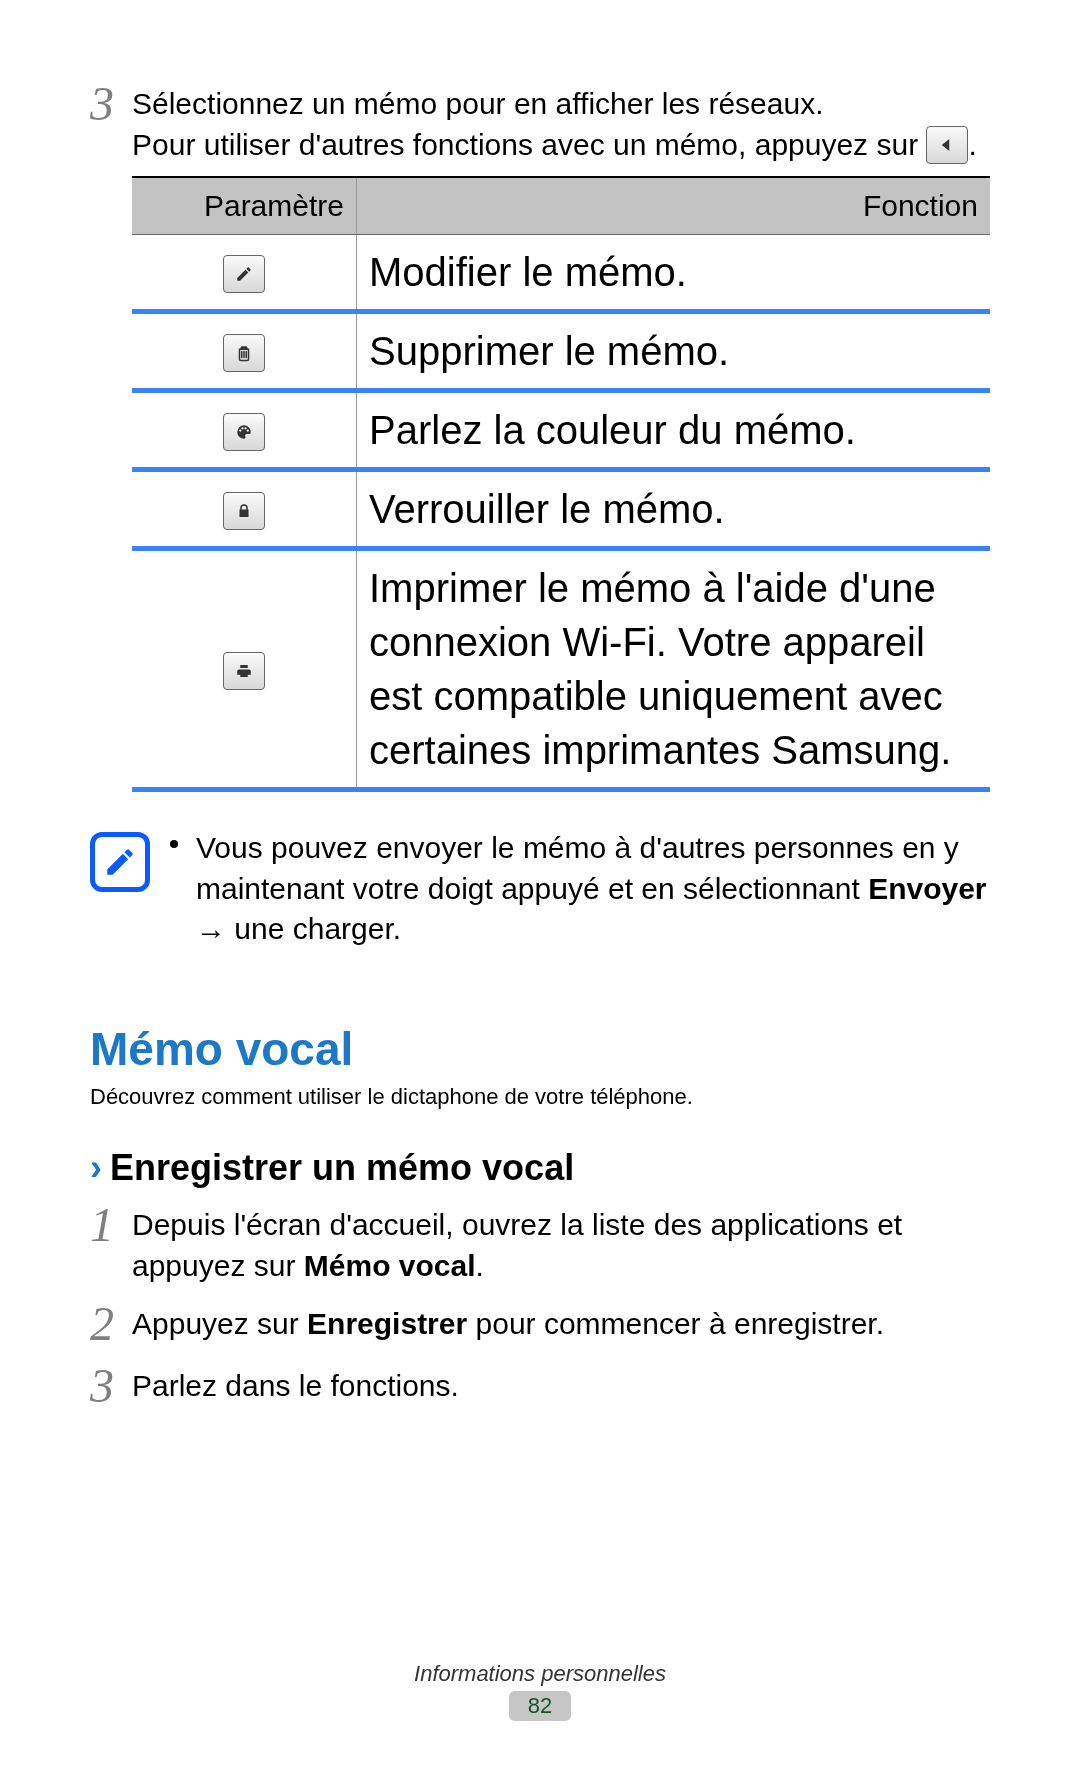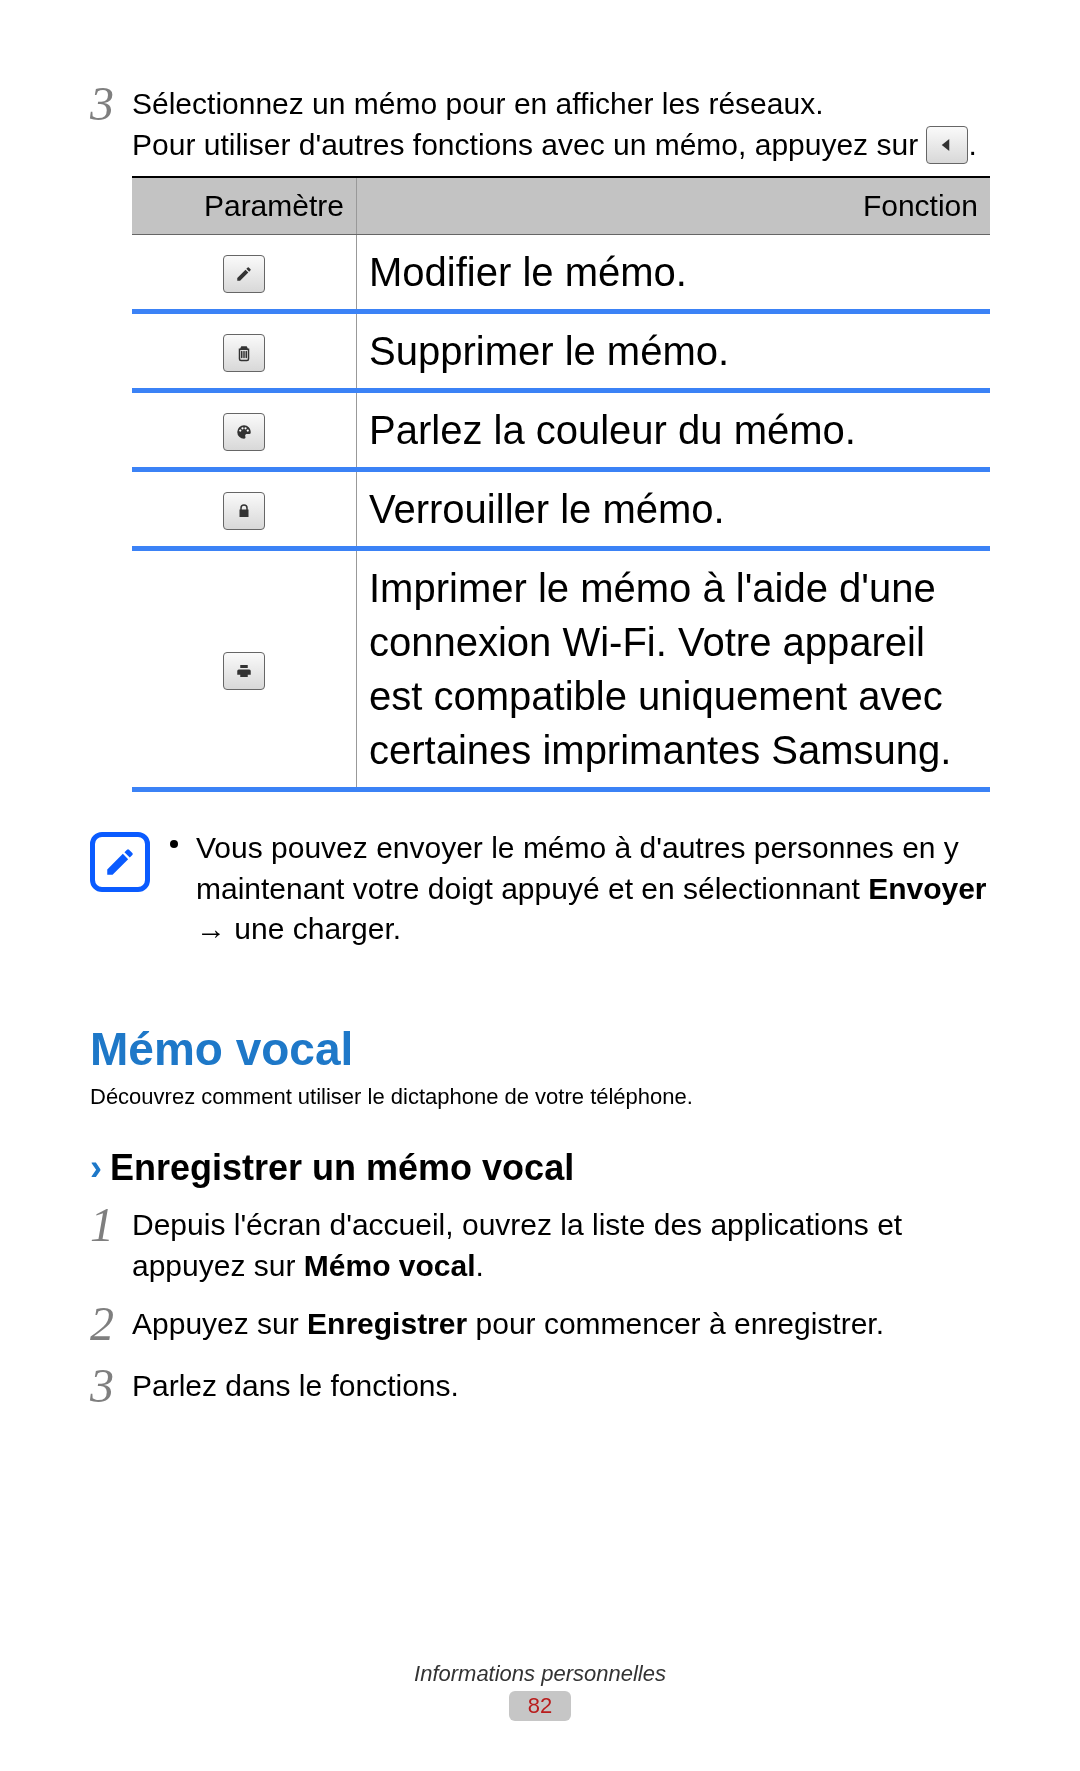--- a/index.html
+++ b/index.html
@@ -159,21 +159,21 @@
     color: #333;
     margin-bottom: 4px;
   }
   .page-badge {
     display: inline-block;
     min-width: 46px;
     padding: 2px 8px;
     background: #c6c6c6;
     border-radius: 6px;
     font-size: 22px;
-    color: #b91c1c;
+    color: #14532d;
   }
   .b { font-weight: 700; }
 </style>
 </head>
 <body>
 
 <div class="page">
 
   <div class="step-block">
     <div class="step-num">3</div>

